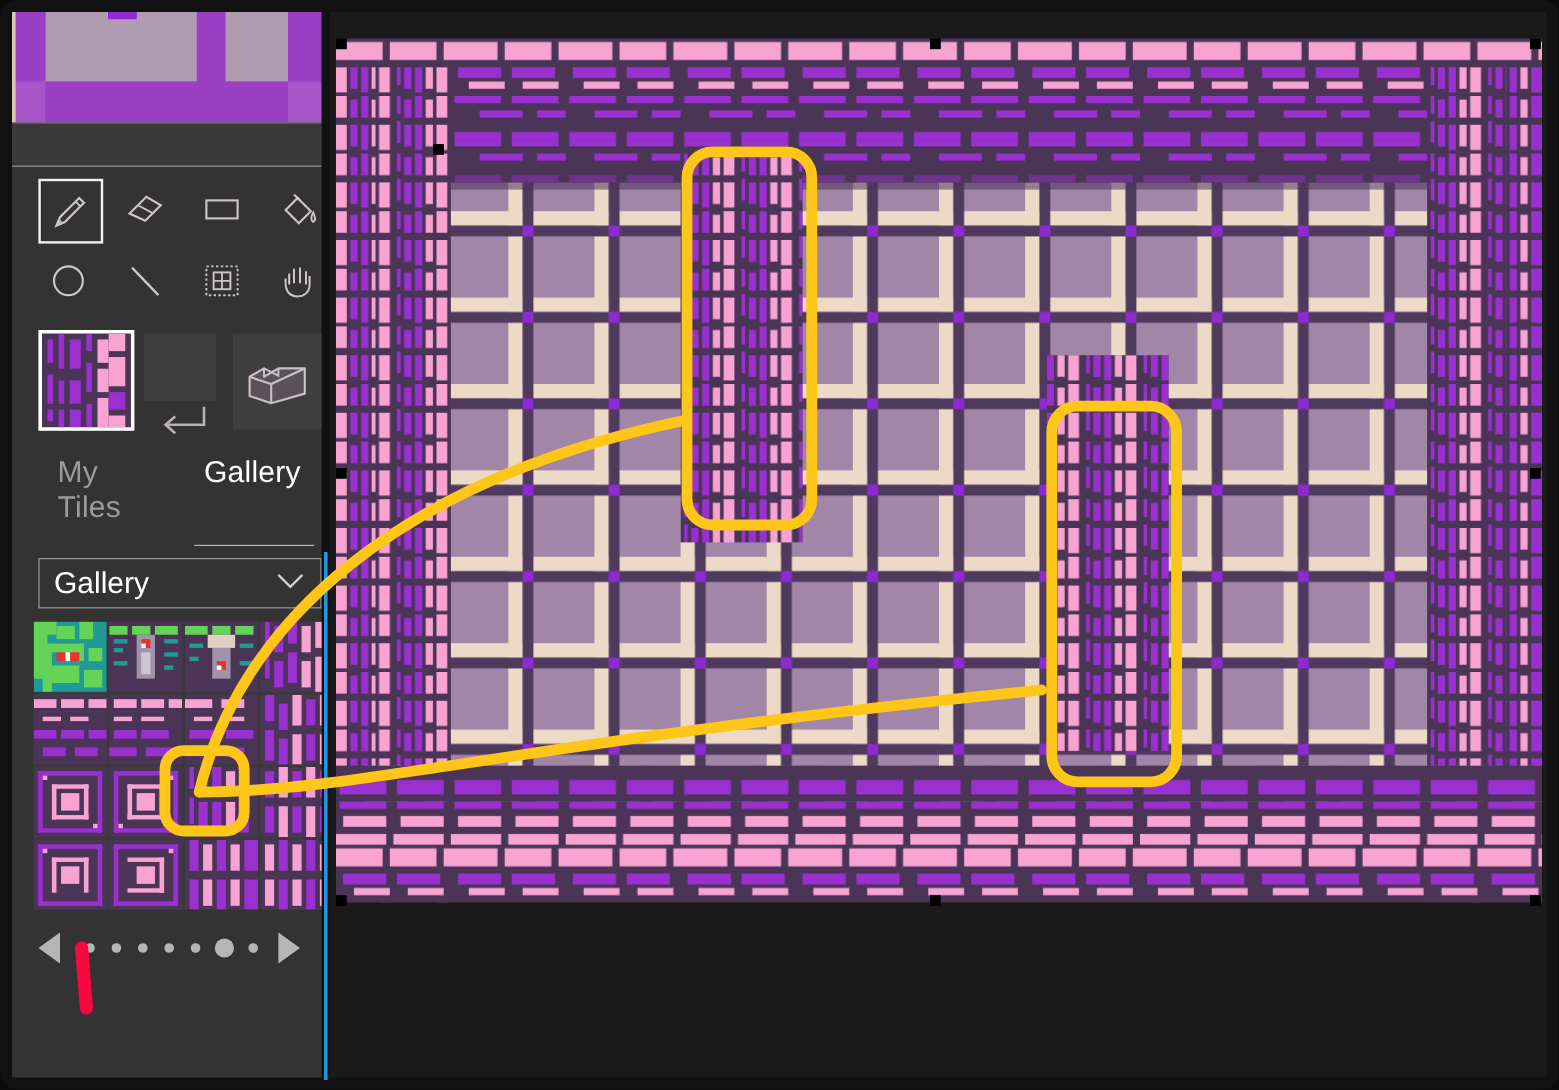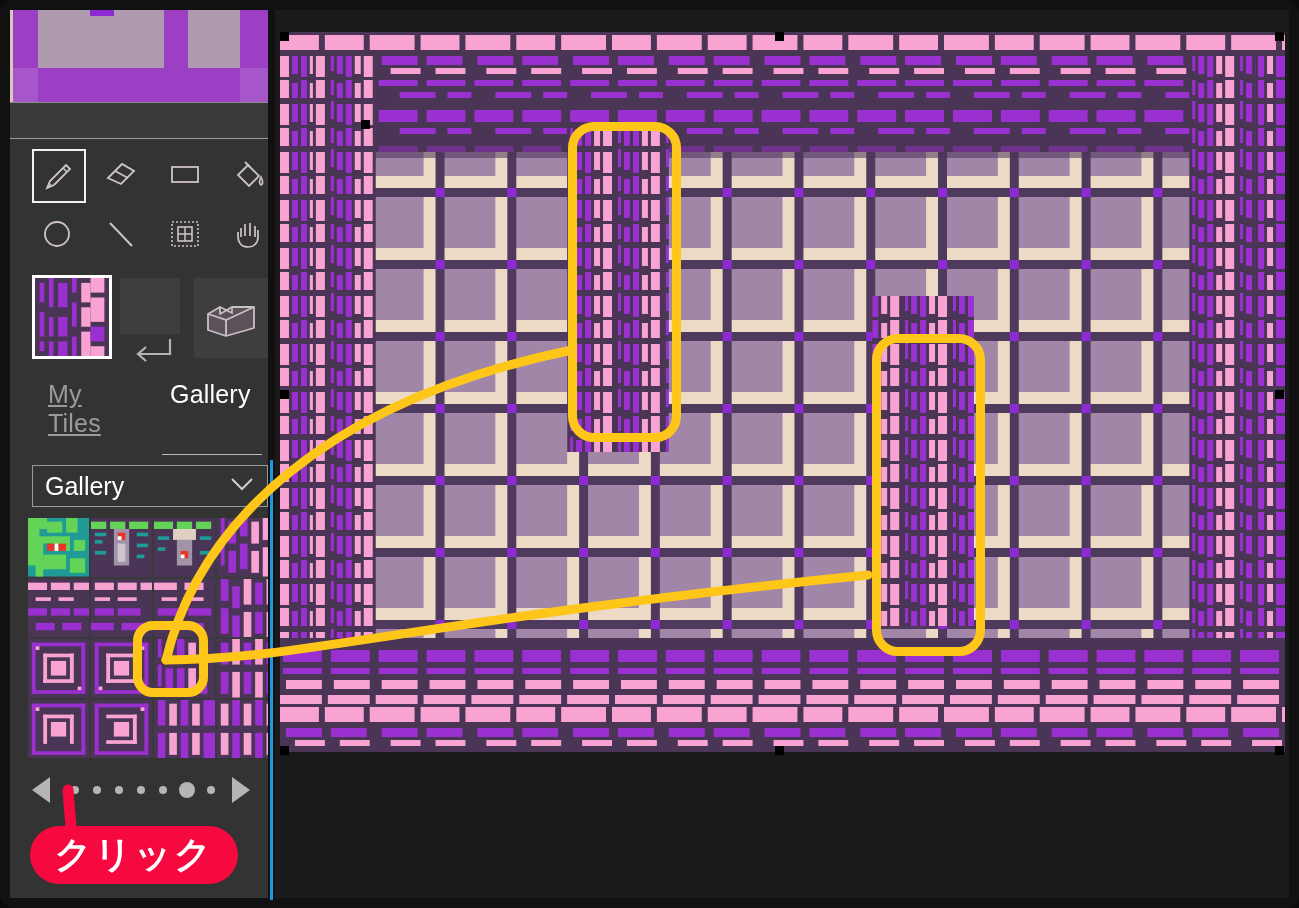--- a/index.html
+++ b/index.html
@@ -169,21 +169,21 @@
     <div class="slot-cube">
       <svg width="58" height="52" viewBox="0 0 58 52">
         <path d="M6 22 L18 15 L18 22 L30 15 L52 15 L52 36 L24 44 L6 38 Z" fill="#5a5258" stroke="#c9c0c6" stroke-width="1.8" stroke-linejoin="round"></path>
         <path d="M6 22 L24 28 L24 44" fill="none" stroke="#c9c0c6" stroke-width="1.8"></path>
         <path d="M24 28 L52 15" fill="none" stroke="#c9c0c6" stroke-width="1.8"></path>
         <path d="M18 15 L30 21 L30 15" fill="none" stroke="#c9c0c6" stroke-width="1.6"></path>
       </svg>
     </div>
 
     <div id="tabs">
-      <div class="tab" style="left:38px;top:8px;text-decoration:underline;">
+      <div class="tab" style="left:38px;top:8px;">
         <div>My</div>
         <div>Tiles</div>
       </div>
       <div class="tab active" style="left:160px;top:8px;">
         <div>Gallery</div>
       </div>
     </div>
     <div id="tab-underline"></div>
 
     <div id="dropdown">
@@ -563,17 +563,14 @@
   </svg>
 
   <div class="hl" style="left:568px;top:122px;width:113px;height:320px;"></div>
   <div class="hl" style="left:872px;top:334px;width:113px;height:322px;"></div>
   <div class="hl" style="left:133px;top:621px;width:75px;height:76px;border-radius:20px;"></div>
 
   <svg id="badge-stem" style="position:absolute;left:0;top:0;width:1299px;height:908px;pointer-events:none;">
     <path d="M68 790 L72 840" stroke="#F5093F" stroke-width="11" stroke-linecap="round" fill="none"></path>
   </svg>
 
-  <div id="badge">
-    <span>クリック</span>
-  </div>
 
 </div>
 
 </body></html>

